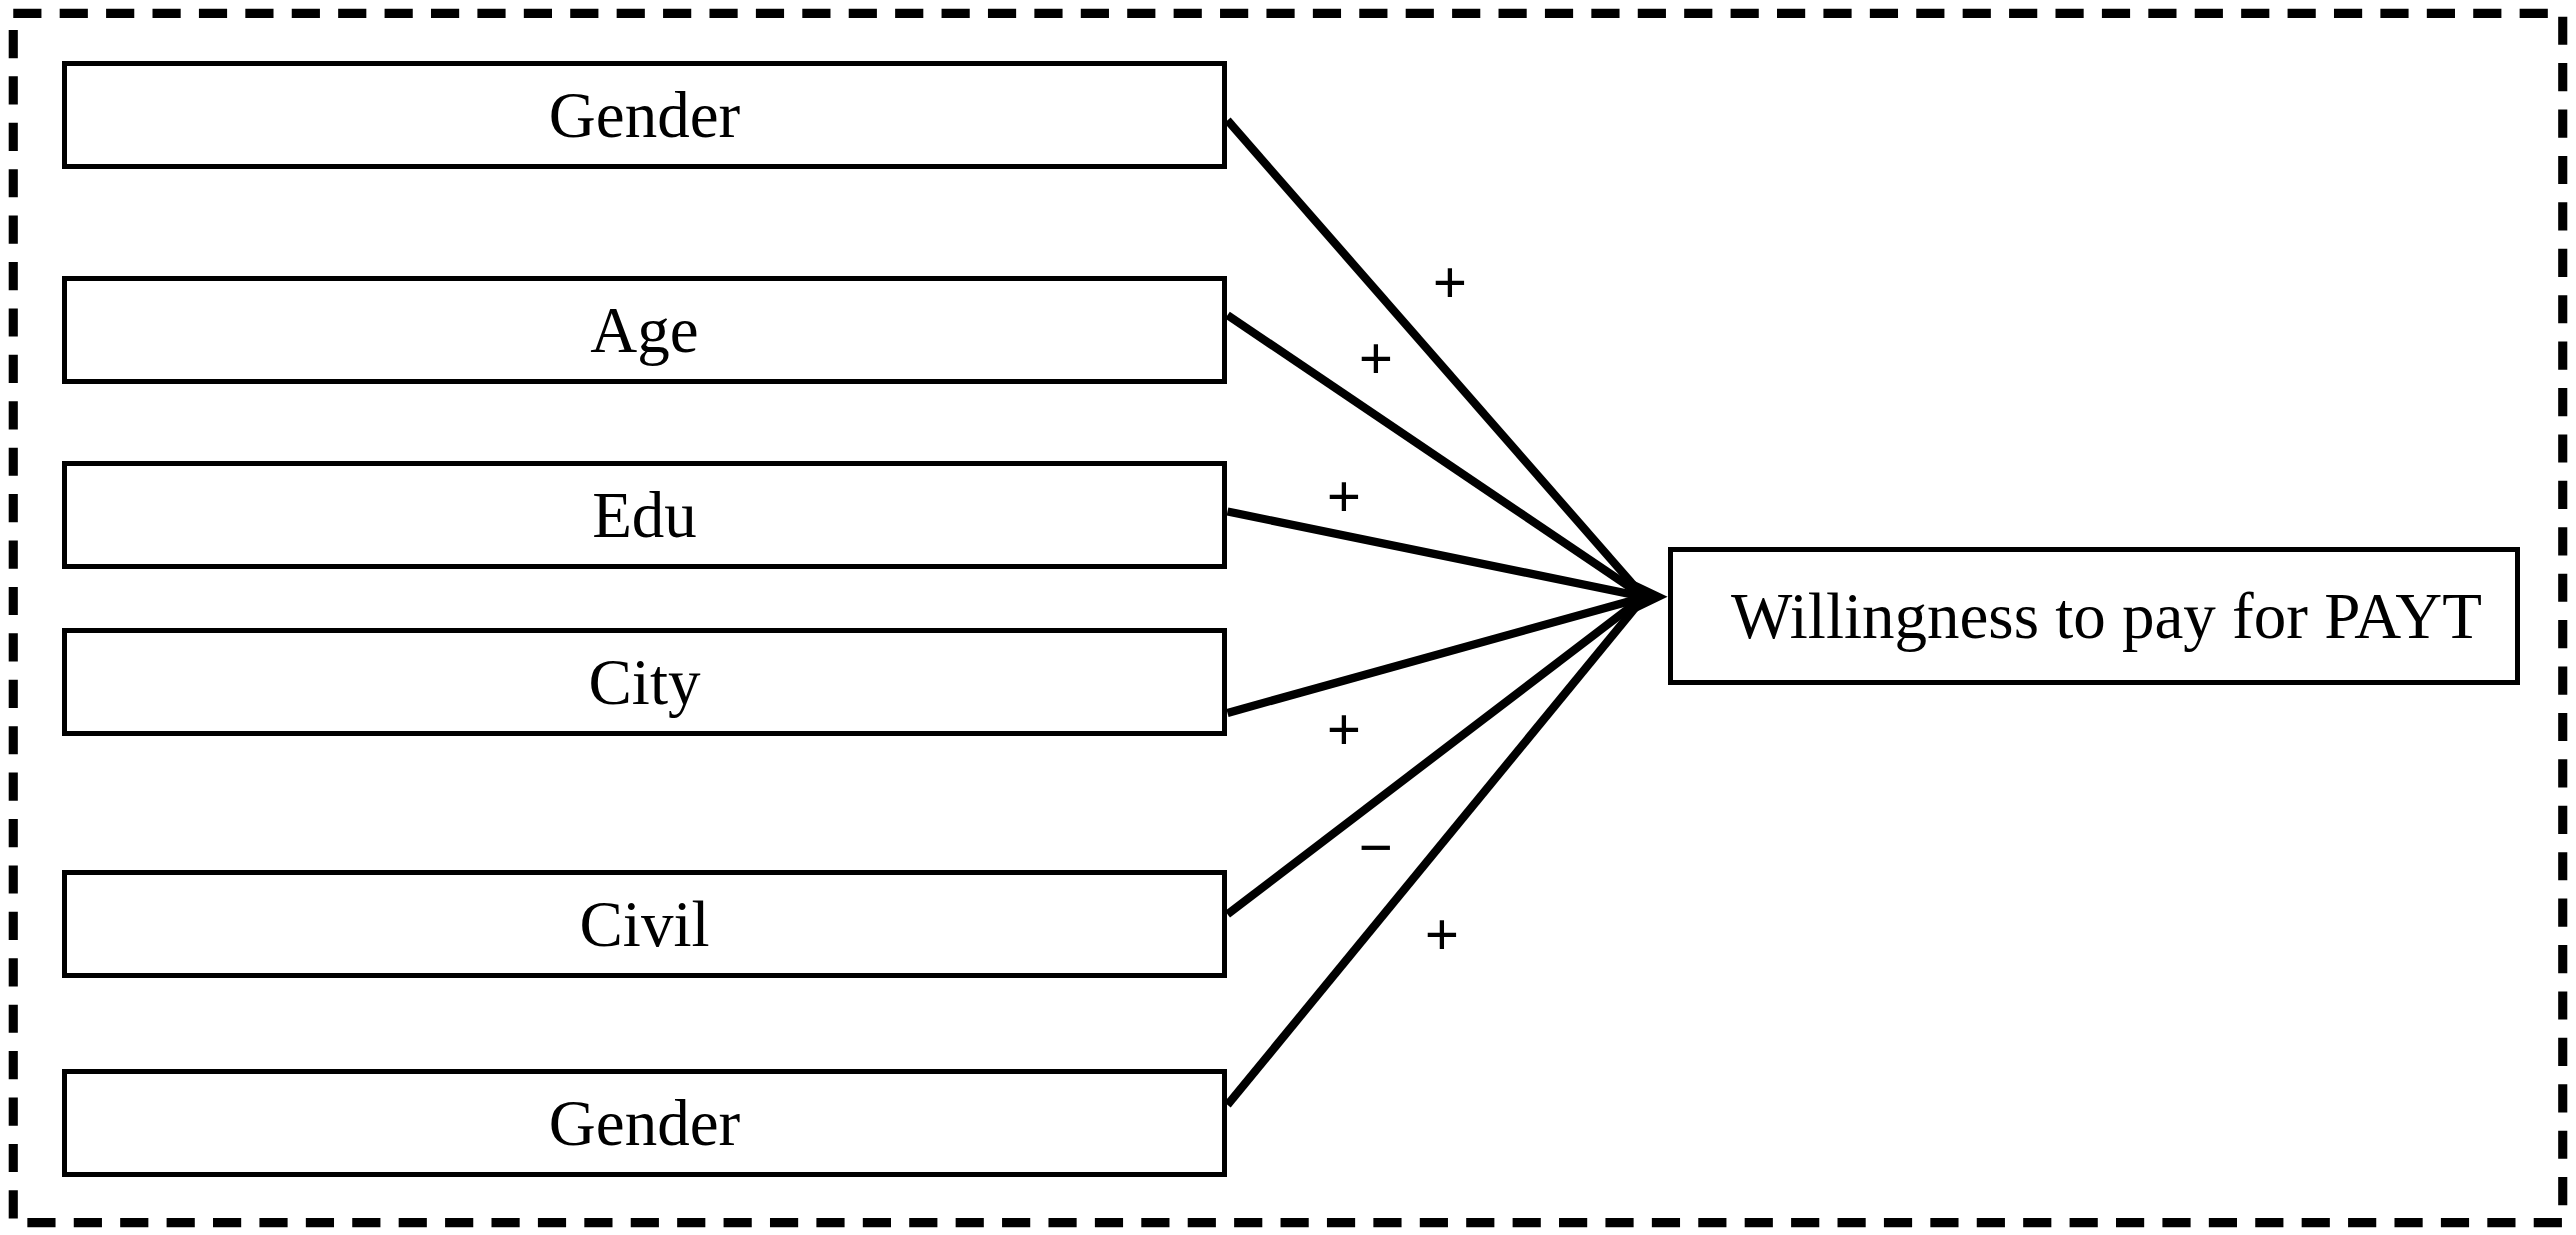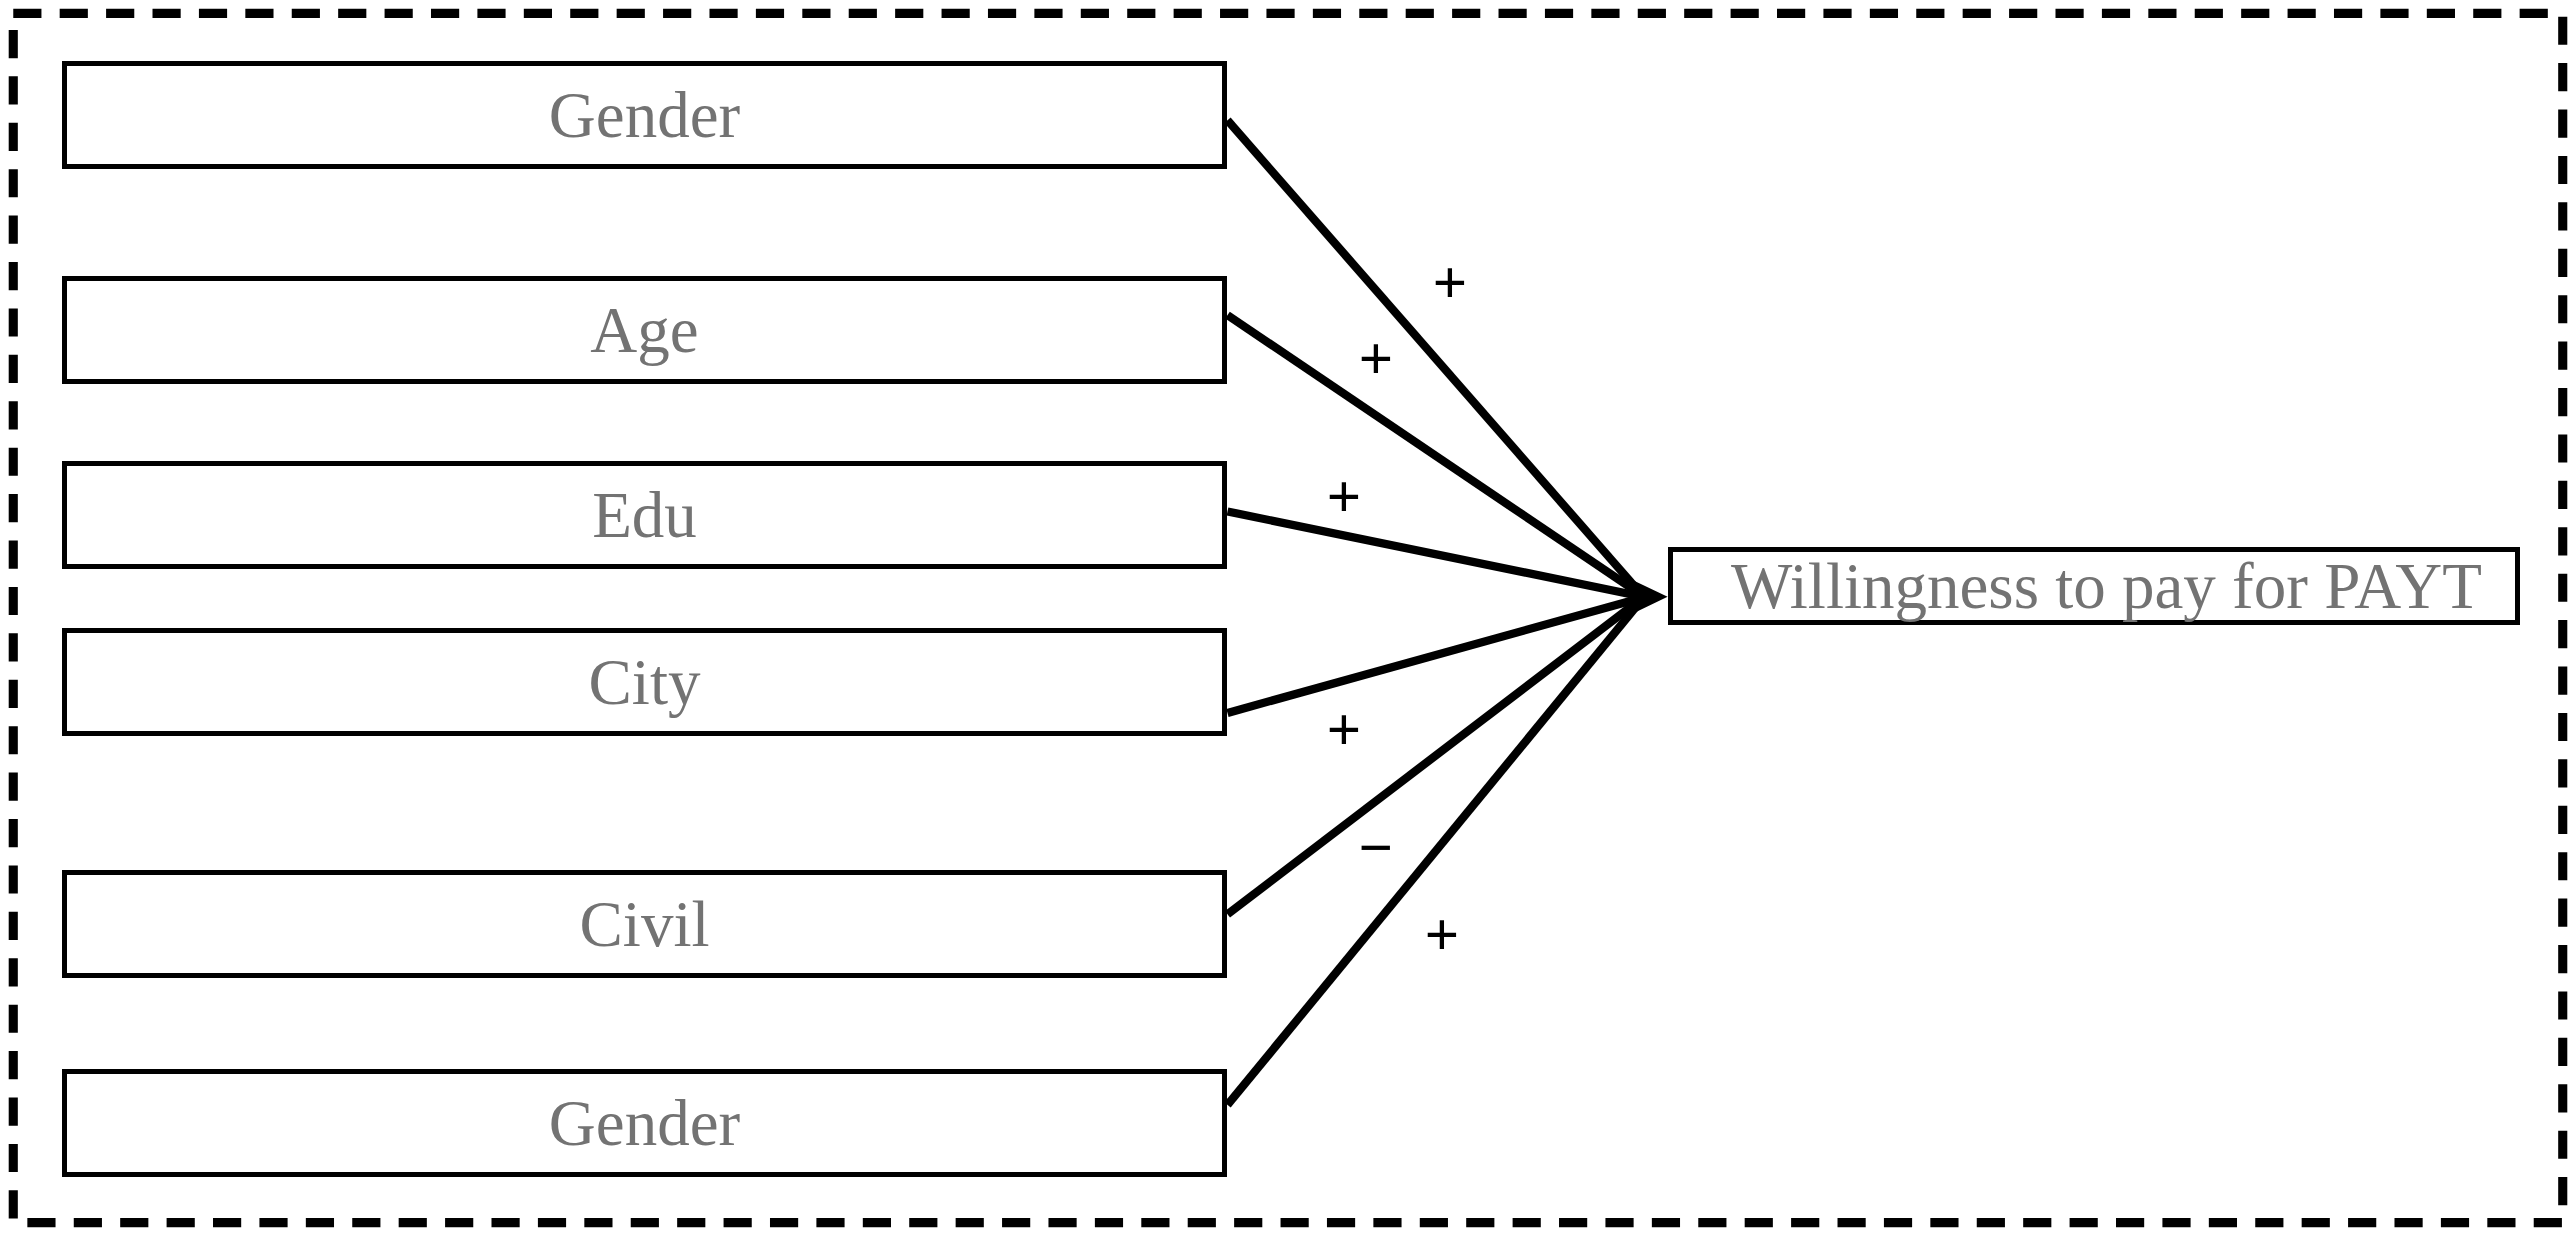--- a/index.html
+++ b/index.html
@@ -26,33 +26,33 @@
   }
   .node-box {
     position: absolute;
     box-sizing: border-box;
     border: 5.8px solid #000000;
     background: #ffffff;
     display: flex;
     align-items: center;
     justify-content: center;
     font-size: 65px;
-    color: #737373;
+    color: #000000;
     line-height: 1;
   }
   .pred-box {
     left: 62px;
     width: 1165px;
     height: 108px;
   }
   .outcome-box {
     left: 1668px;
     top: 547px;
     width: 852px;
-    height: 78px;
+    height: 138px;
     padding-left: 25px;
   }
   .sign-label {
     position: absolute;
     transform: translate(-50%, -50%);
     font-size: 61px;
     font-weight: bold;
     color: #000000;
     line-height: 1;
   }

